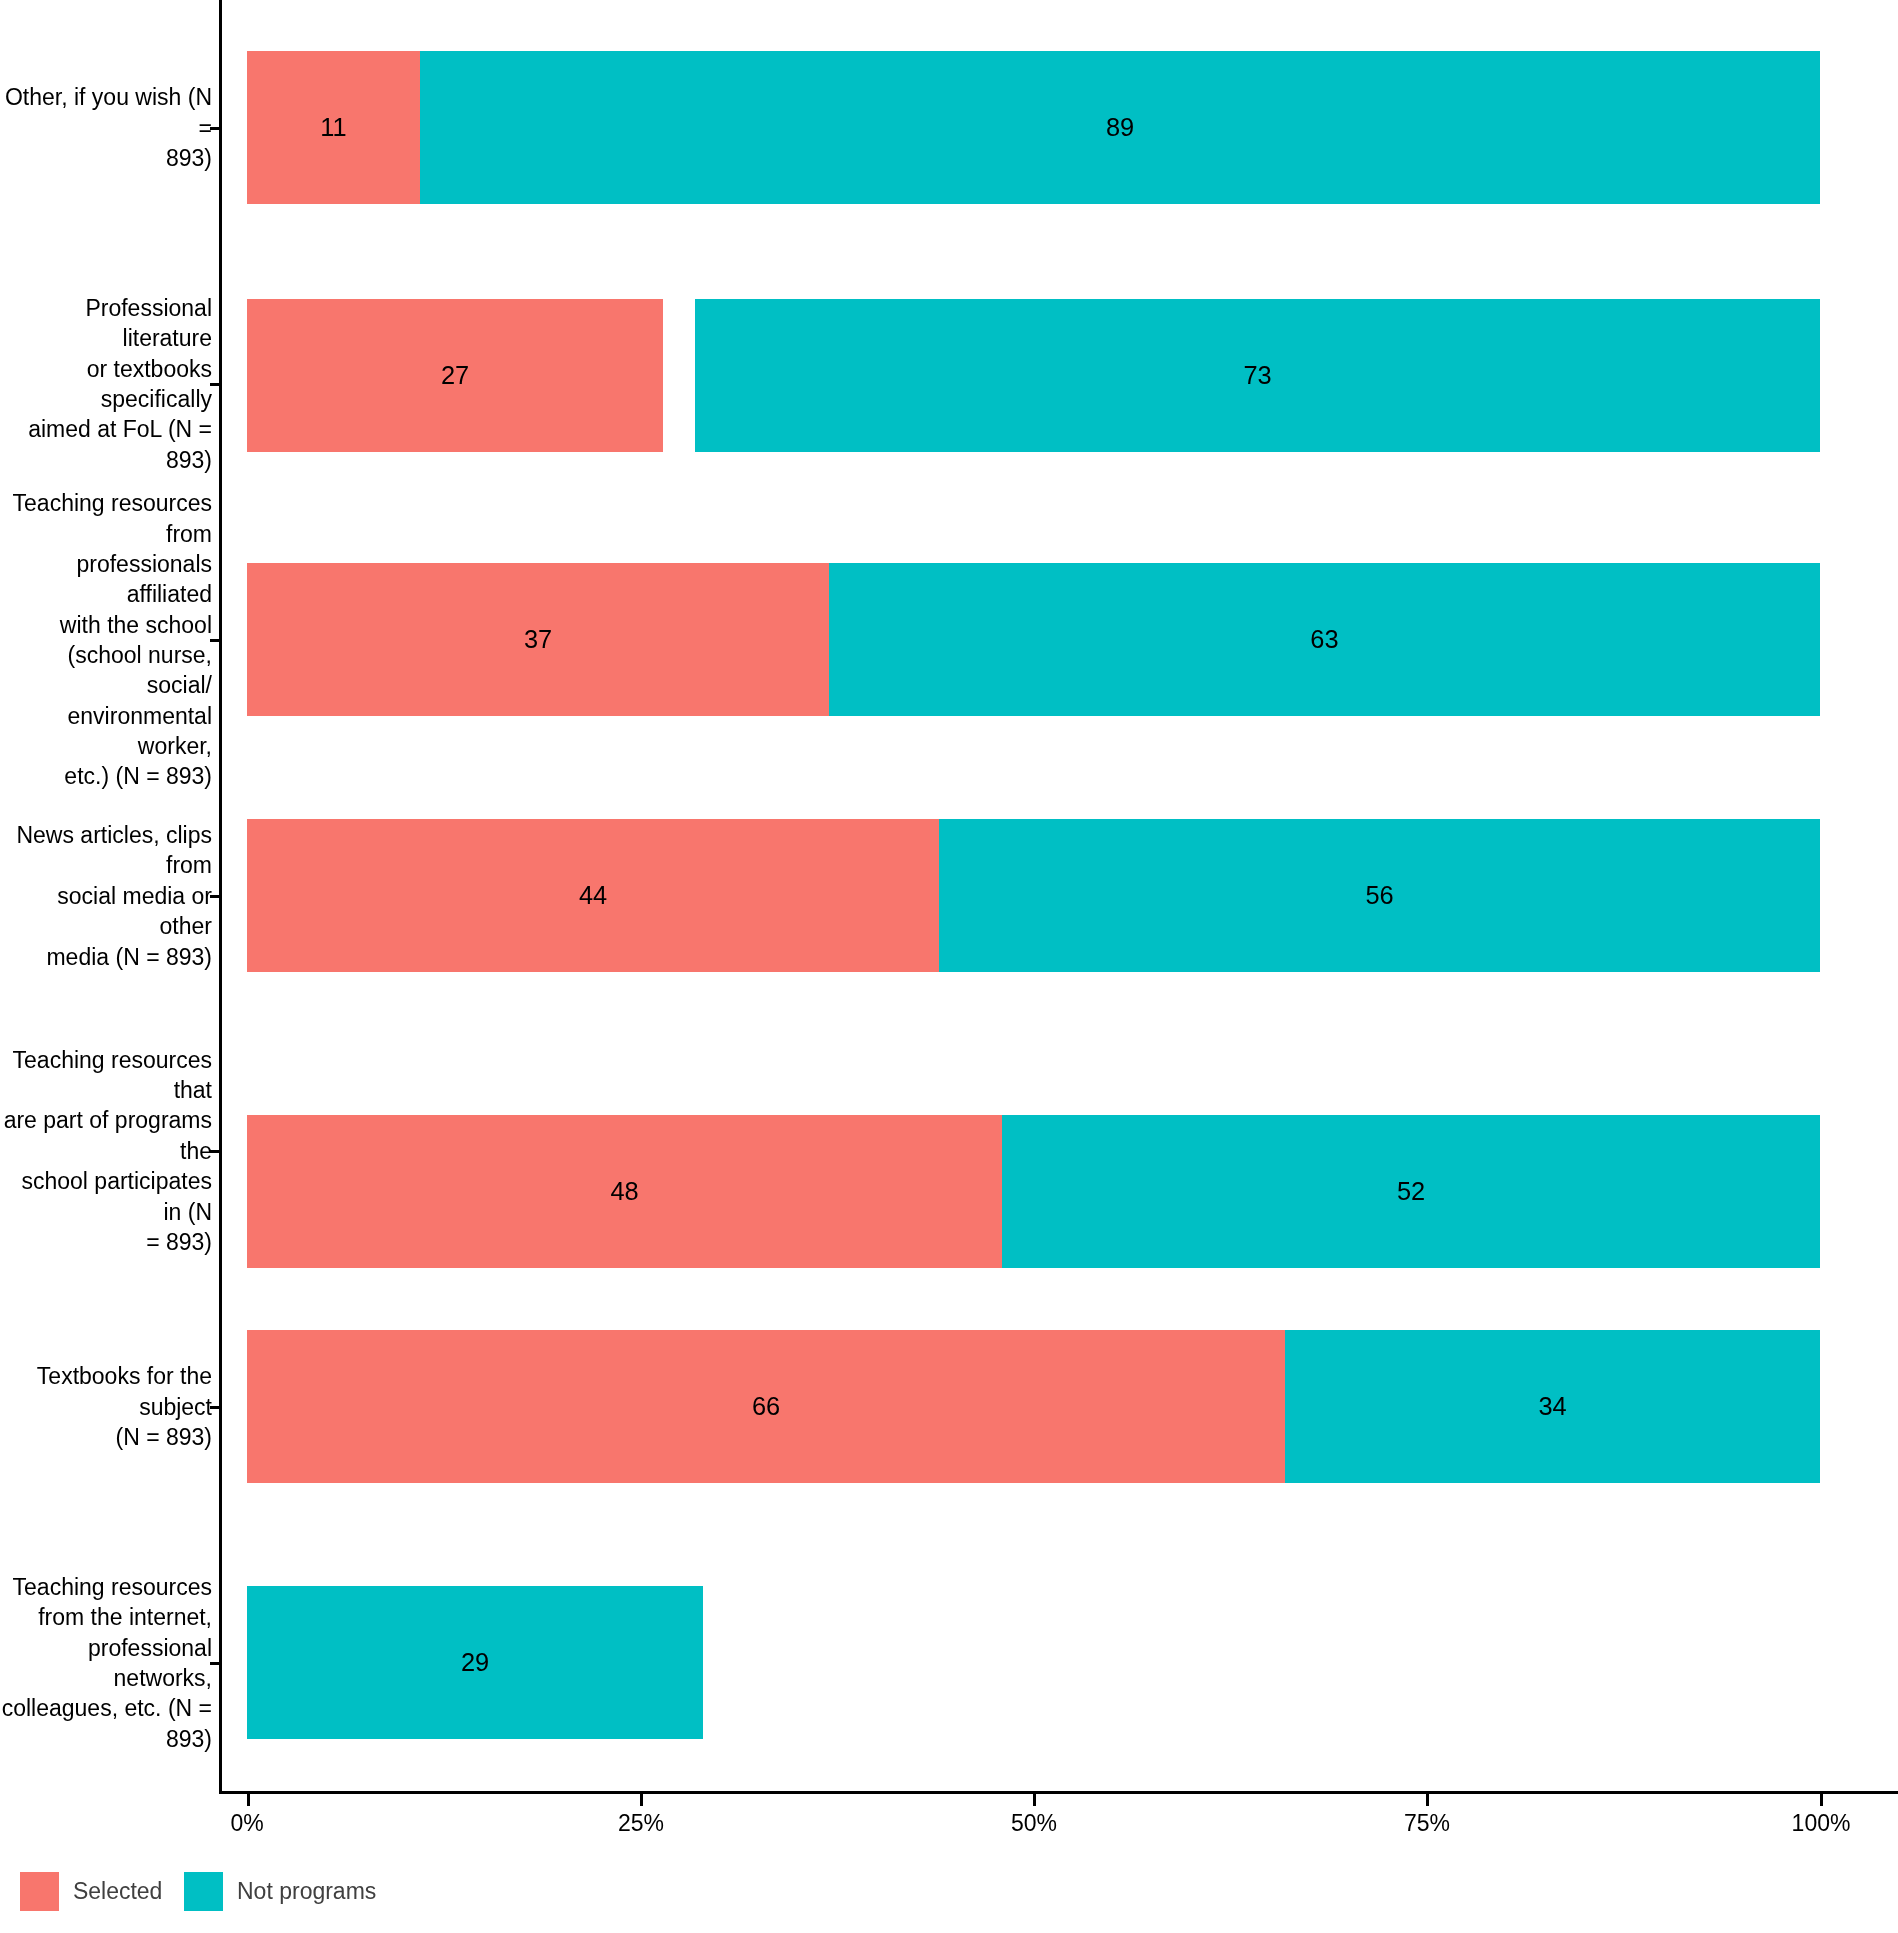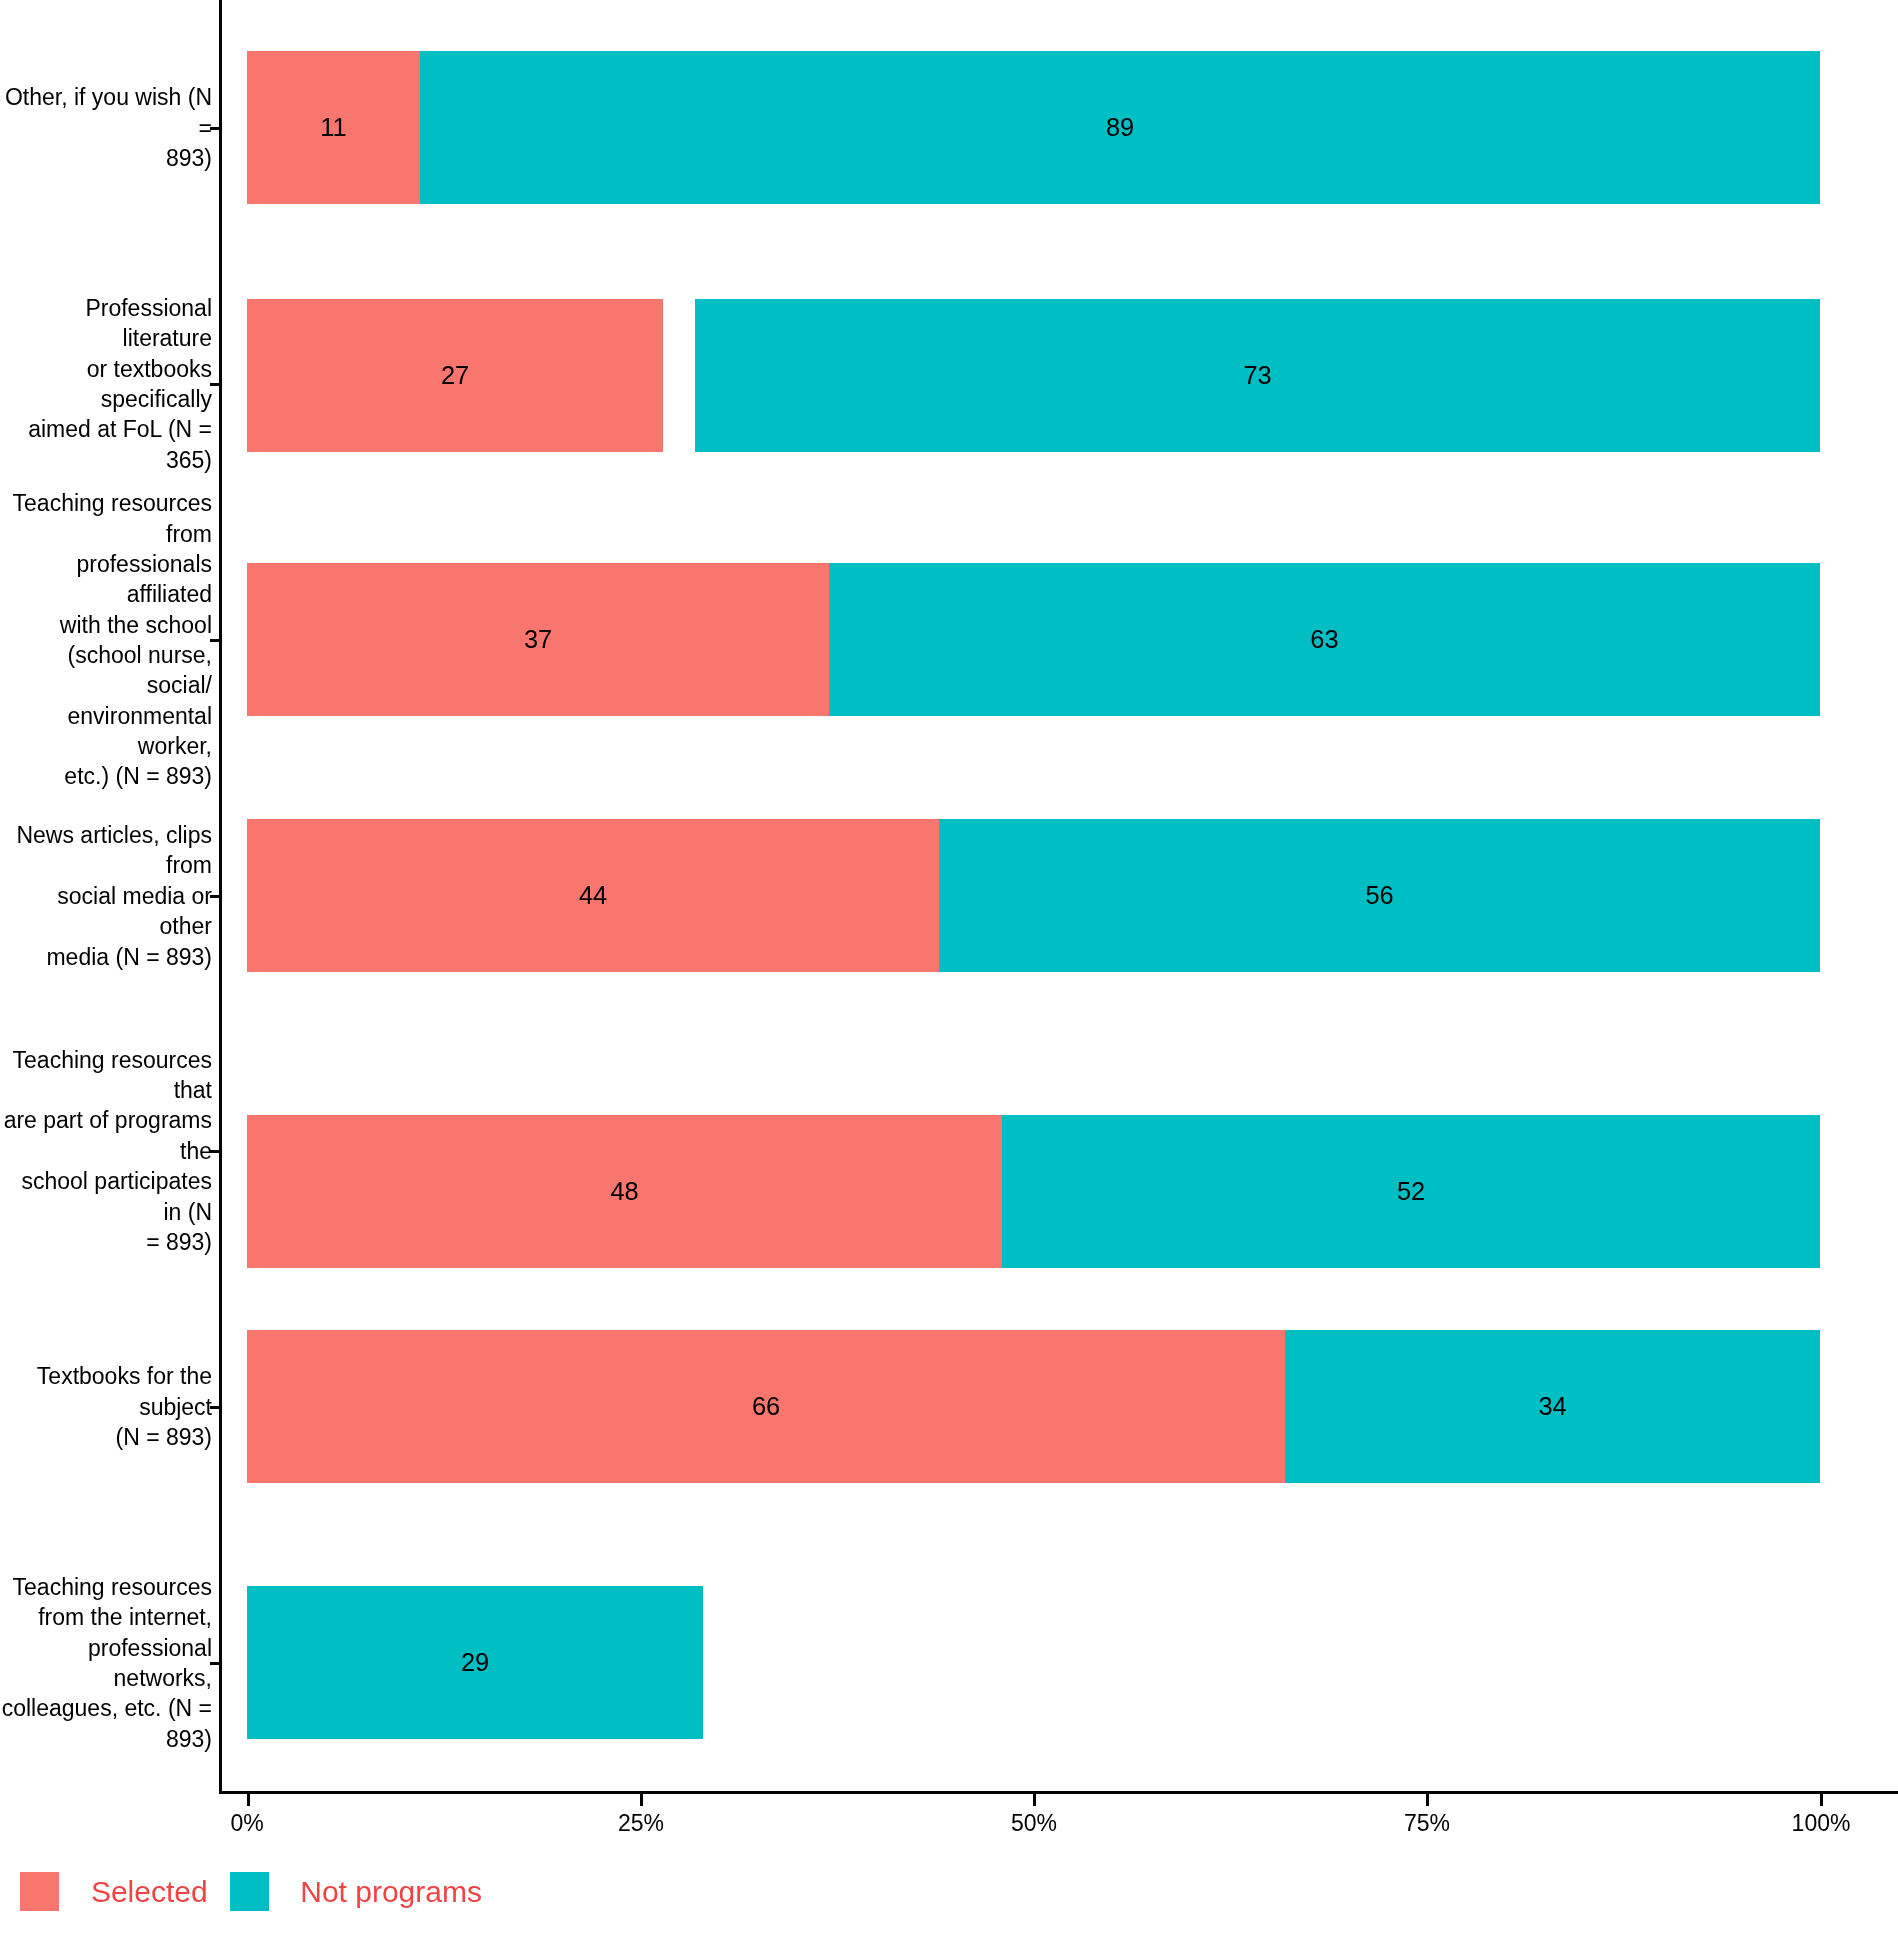--- a/index.html
+++ b/index.html
@@ -100,41 +100,40 @@
   .legend-item{
     display:flex;
     align-items:center;
     margin-right:22px;
   }
   .legend-key{
     width:39px;height:39px;
     margin-right:13.6px;
   }
   .legend-text{
-    font-size:30px;
-    color:#ef4444;
+    font-size:23px;
+    color:#404040;
     white-space:nowrap;
-    margin-left:18px;
   }
 </style>
 </head>
 <body>
 
 <div id="chart-root">
 
   <div class="y-axis-line"></div>
   <div class="x-axis-line"></div>
 
   <div id="ylabels">
       <div class="ylab-box" style="top: 0px; height: 256px; padding-right: 12px;">Other, if you wish (N =
 893)</div>
       <div class="ytick" style="top: 127px;"></div>
       <div class="ylab-box" style="top: 256px; height: 256px; padding-right: 12px;">Professional literature
 or textbooks specifically
-aimed at FoL (N = 365)</div>
+aimed at FoL (N = 893)</div>
       <div class="ytick" style="top: 383px;"></div>
       <div class="ylab-box" style="top: 512px; height: 256px; padding-right: 12px;">Teaching resources from
 professionals affiliated
 with the school
 (school nurse, social/
 environmental worker,
 etc.) (N = 893)</div>
       <div class="ytick" style="top: 639px;"></div>
       <div class="ylab-box" style="top: 768px; height: 256px; padding-right: 12px;">News articles, clips from
 social media or other

